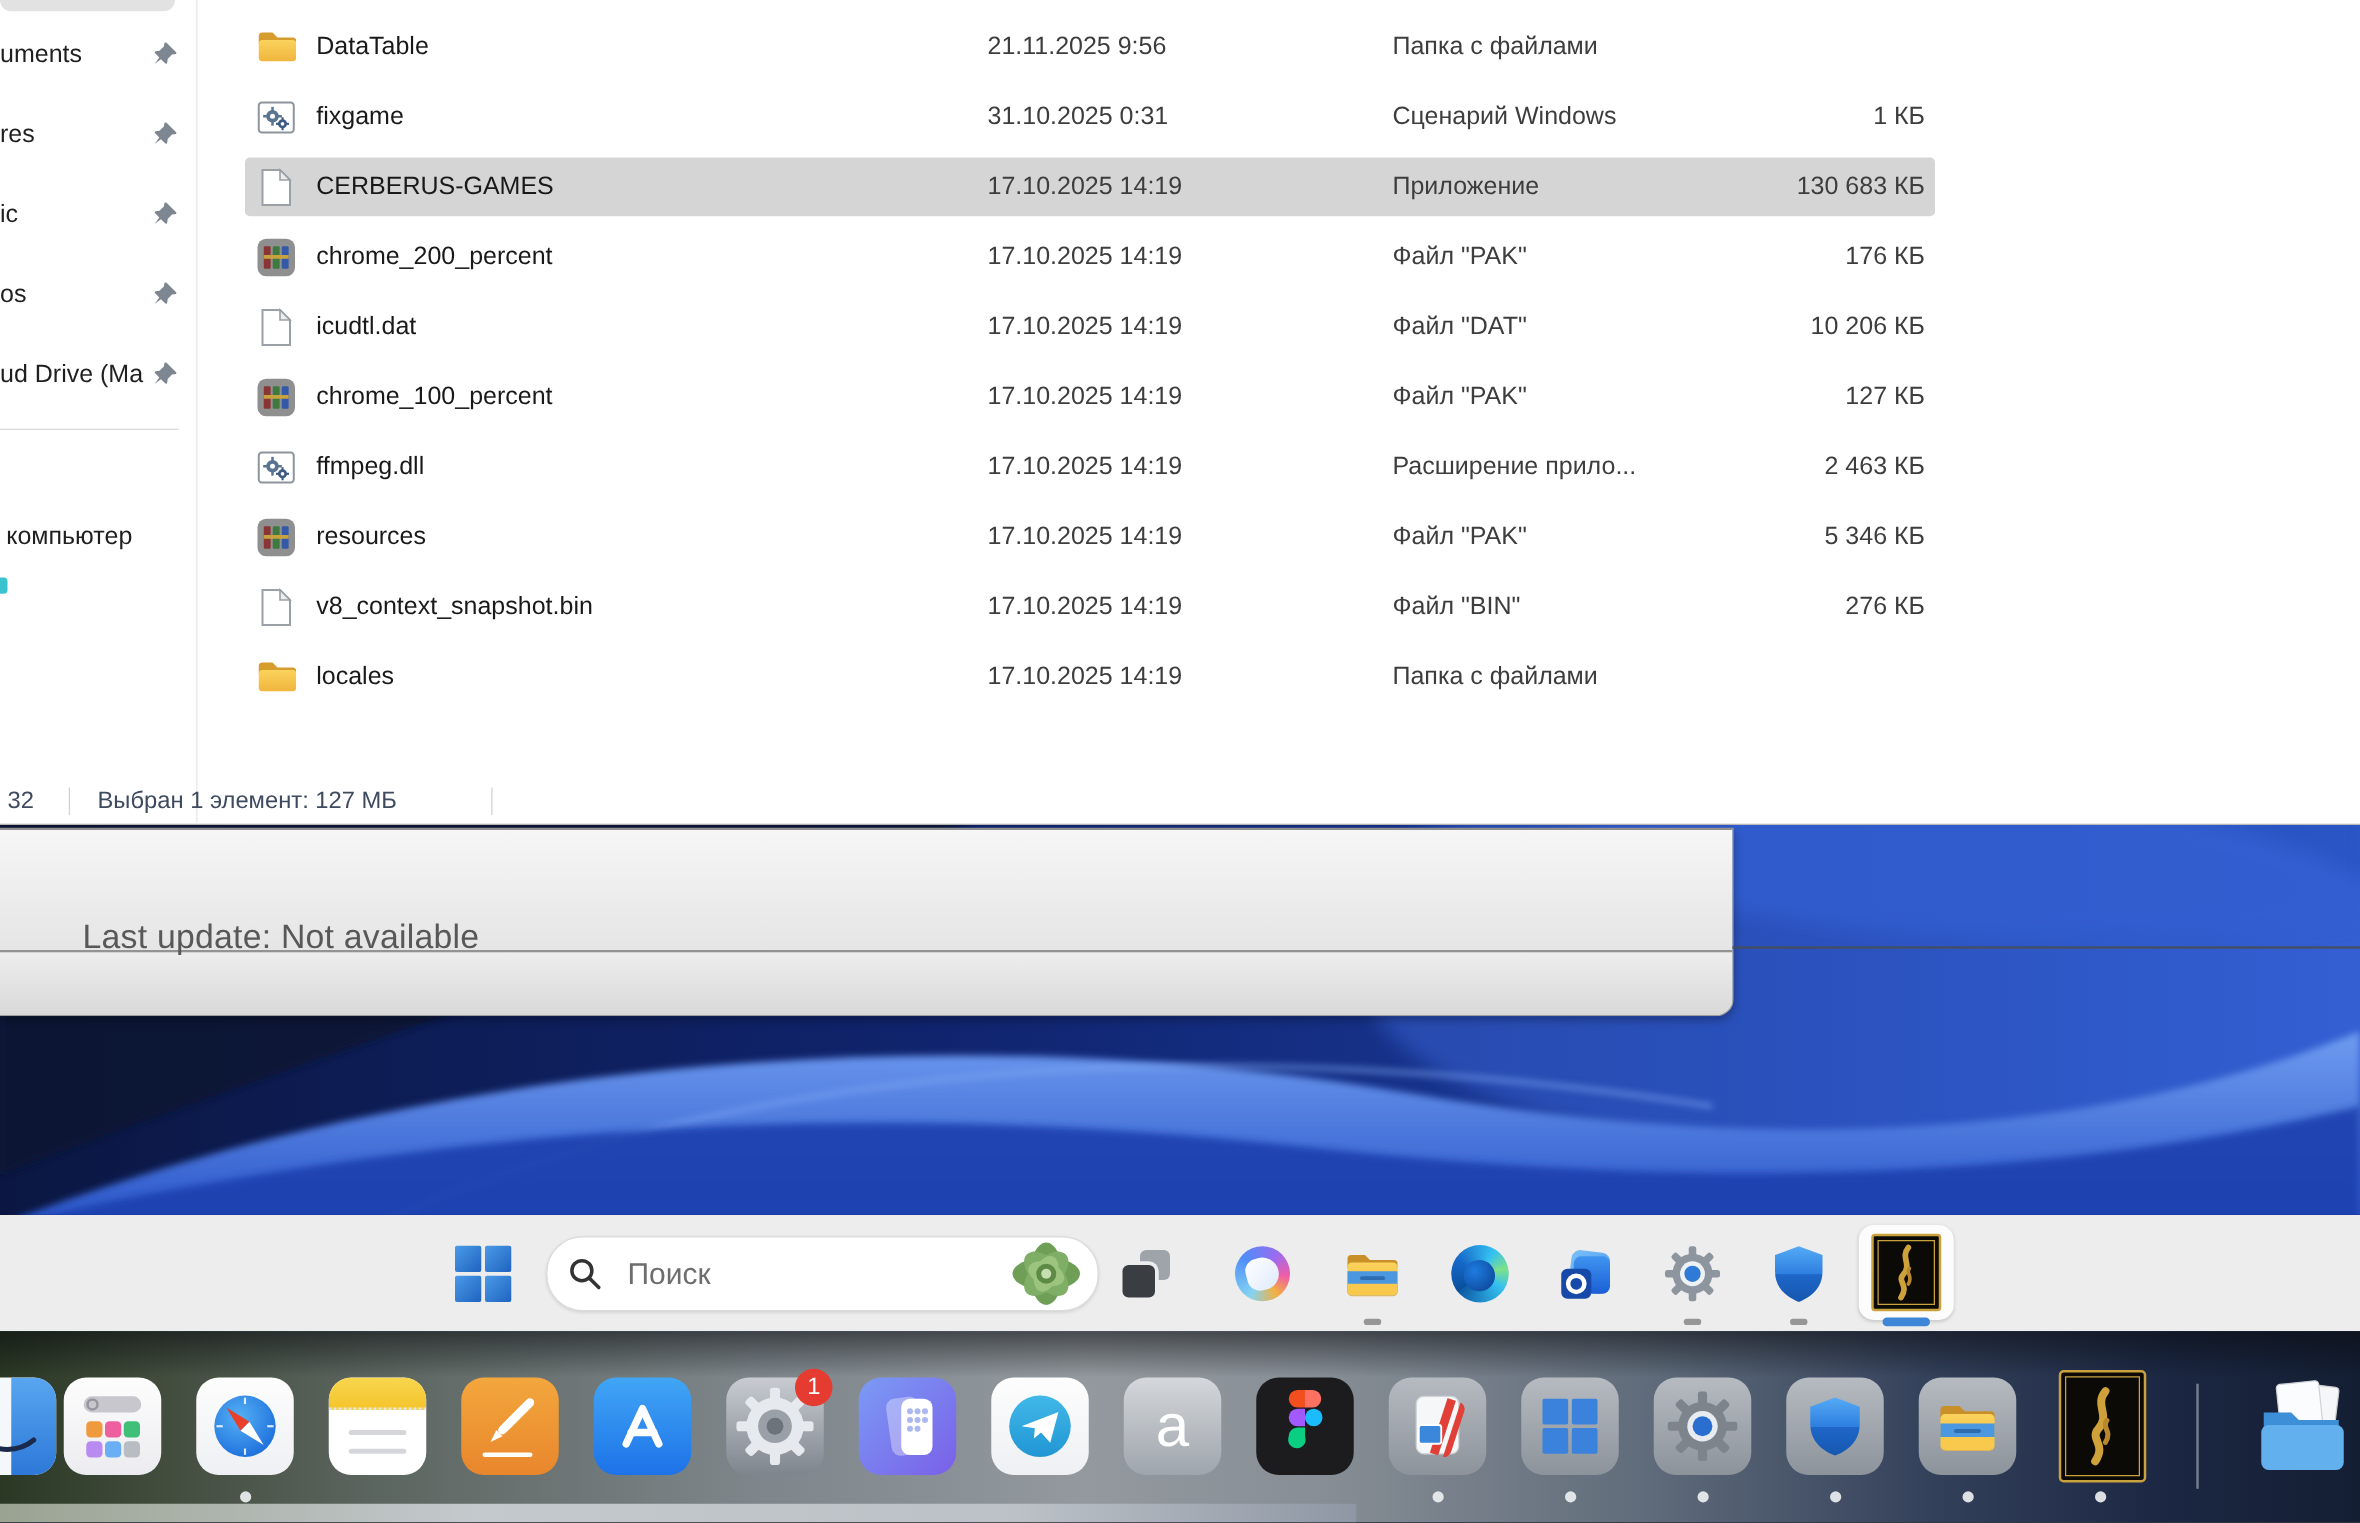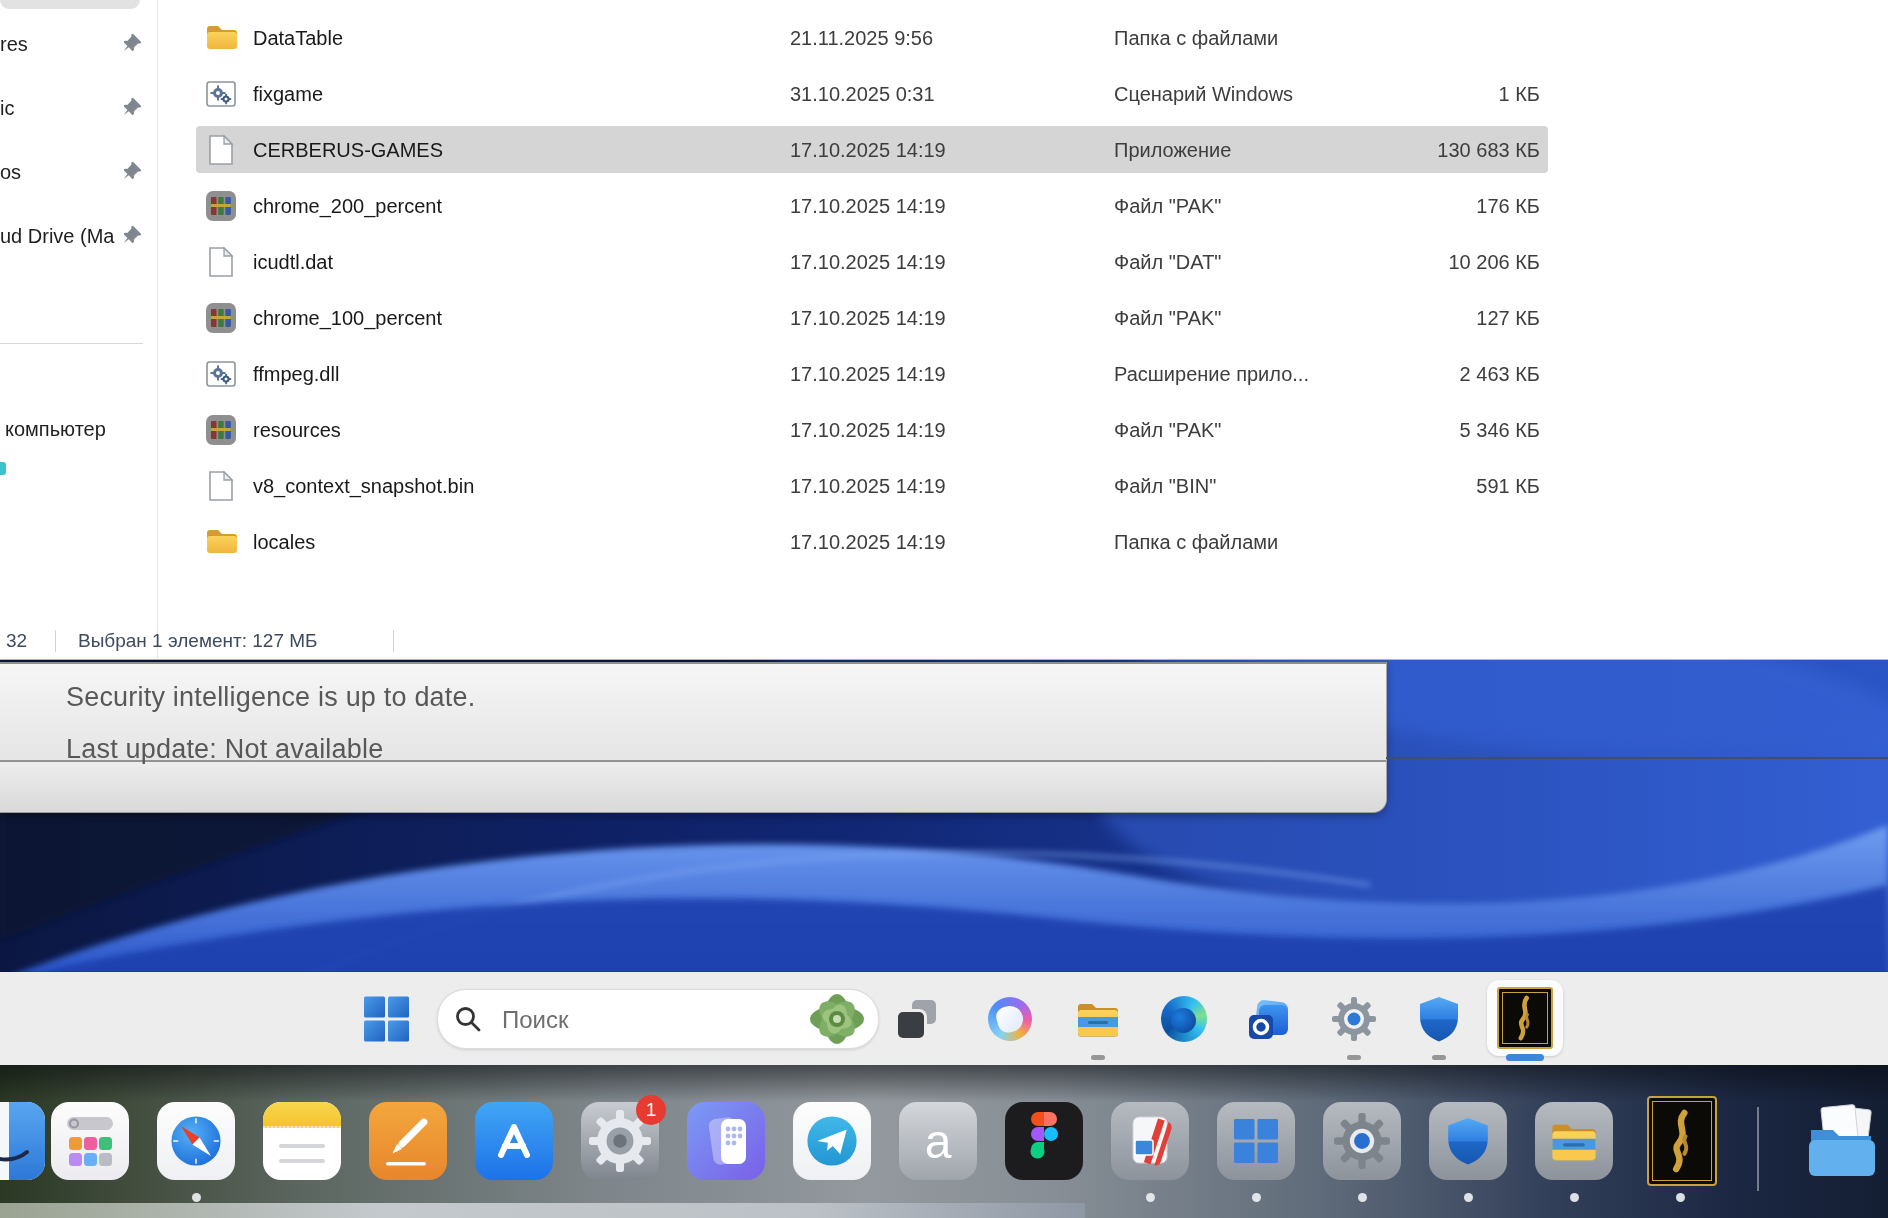--- a/index.html
+++ b/index.html
@@ -138,20 +138,26 @@
       <path d="M0,340 C330,210 760,170 1130,235 C1420,285 1680,270 1888,185 L1888,340 Z" fill="url(#gRib)" filter="url(#b3)"></path>
       <path d="M300,340 C600,205 980,185 1370,245" stroke="#7fa8f5" stroke-width="4" fill="none" opacity=".6" filter="url(#b3)"></path>
       <path d="M0,340 C380,255 700,240 1050,278 C1380,314 1650,302 1888,245 L1888,340 Z" fill="#1d3fae" opacity=".9" filter="url(#b3)"></path>
     </svg>
   </div>
 
   <div id="explorer">
     <div class="sidebar">
       <div class="sb-remnant"></div>
       <div class="sb-list">
+  <div class="sb-item">
+    <span class="sb-label">uments</span>
+    <svg class="sb-pin" width="20" height="20" viewBox="0 0 18 18">
+      <path d="M11,1 l6,6 c0.5,0.5 0.2,1.2 -0.5,1.3 l-2.4,0.4 -3.2,3.2 -0.3,2.6 c-0.1,0.8 -1,1 -1.5,0.5 l-3,-3 -4.6,3.4 3.4,-4.6 -3,-3 c-0.5,-0.5 -0.2,-1.4 0.5,-1.5 l2.6,-0.3 3.2,-3.2 0.4,-2.4 c0.1,-0.7 0.9,-1 1.4,-0.4 Z" fill="#7e8791"></path>
+    </svg>
+  </div>
 
   <div class="sb-item">
     <span class="sb-label">res</span>
     <svg class="sb-pin" width="20" height="20" viewBox="0 0 18 18">
       <path d="M11,1 l6,6 c0.5,0.5 0.2,1.2 -0.5,1.3 l-2.4,0.4 -3.2,3.2 -0.3,2.6 c-0.1,0.8 -1,1 -1.5,0.5 l-3,-3 -4.6,3.4 3.4,-4.6 -3,-3 c-0.5,-0.5 -0.2,-1.4 0.5,-1.5 l2.6,-0.3 3.2,-3.2 0.4,-2.4 c0.1,-0.7 0.9,-1 1.4,-0.4 Z" fill="#7e8791"></path>
     </svg>
   </div>
 
   <div class="sb-item">
     <span class="sb-label">ic</span>
@@ -342,21 +348,21 @@
 
     <div class="f-icon">
   <svg width="26" height="32" viewBox="0 0 26 32">
     <path d="M2,2 h14 l8,8 v20 H2 Z" fill="#fff" stroke="#9aa0a6" stroke-width="1.6"></path>
     <path d="M16,2 l8,8 h-8 Z" fill="#ececee" stroke="#9aa0a6" stroke-width="1.3"></path>
   </svg>
 </div>
     <span class="f-cell f-name">v8_context_snapshot.bin</span>
     <span class="f-cell f-date">17.10.2025 14:19</span>
     <span class="f-cell f-type">Файл "BIN"</span>
-    <span class="f-cell f-size">591 КБ</span>
+    <span class="f-cell f-size">276 КБ</span>
   </div>
 
   <div class="file-row">
 
     <div class="f-icon">
   <svg width="32" height="27" viewBox="0 0 32 27">
     <defs>
                 <linearGradient id="gFoldRow" x1="0" y1="0" x2="0" y2="1">
       <stop offset="0" stop-color="#fbd35c"></stop>
                   <stop offset="1" stop-color="#f0b53d"></stop>
@@ -376,21 +382,20 @@
     <div class="statusbar">
       <span class="st-count">32</span>
       <span class="st-sep" style="left:55px"></span>
       <span class="st-sel">Выбран 1 элемент: 127 МБ</span>
       <span class="st-sep" style="left:393px"></span>
     </div>
   </div>
 
   <div id="sec-panel">
     <div class="sp-bottom"></div>
-    <div class="sp-line sp-l1">Security intelligence is up to date.</div>
     <div class="sp-line sp-l2">Last update: Not available</div>
   </div>
   <div id="wall-line"></div>
 
   <div id="taskbar">
 
     <svg class="tb-abs" style="left:363px" width="47" height="47" viewBox="0 0 47 47">
       <defs>
           <linearGradient id="gWin" x1="0" y1="0" x2="1" y2="1">
         <stop offset="0" stop-color="#4a9be8"></stop>

